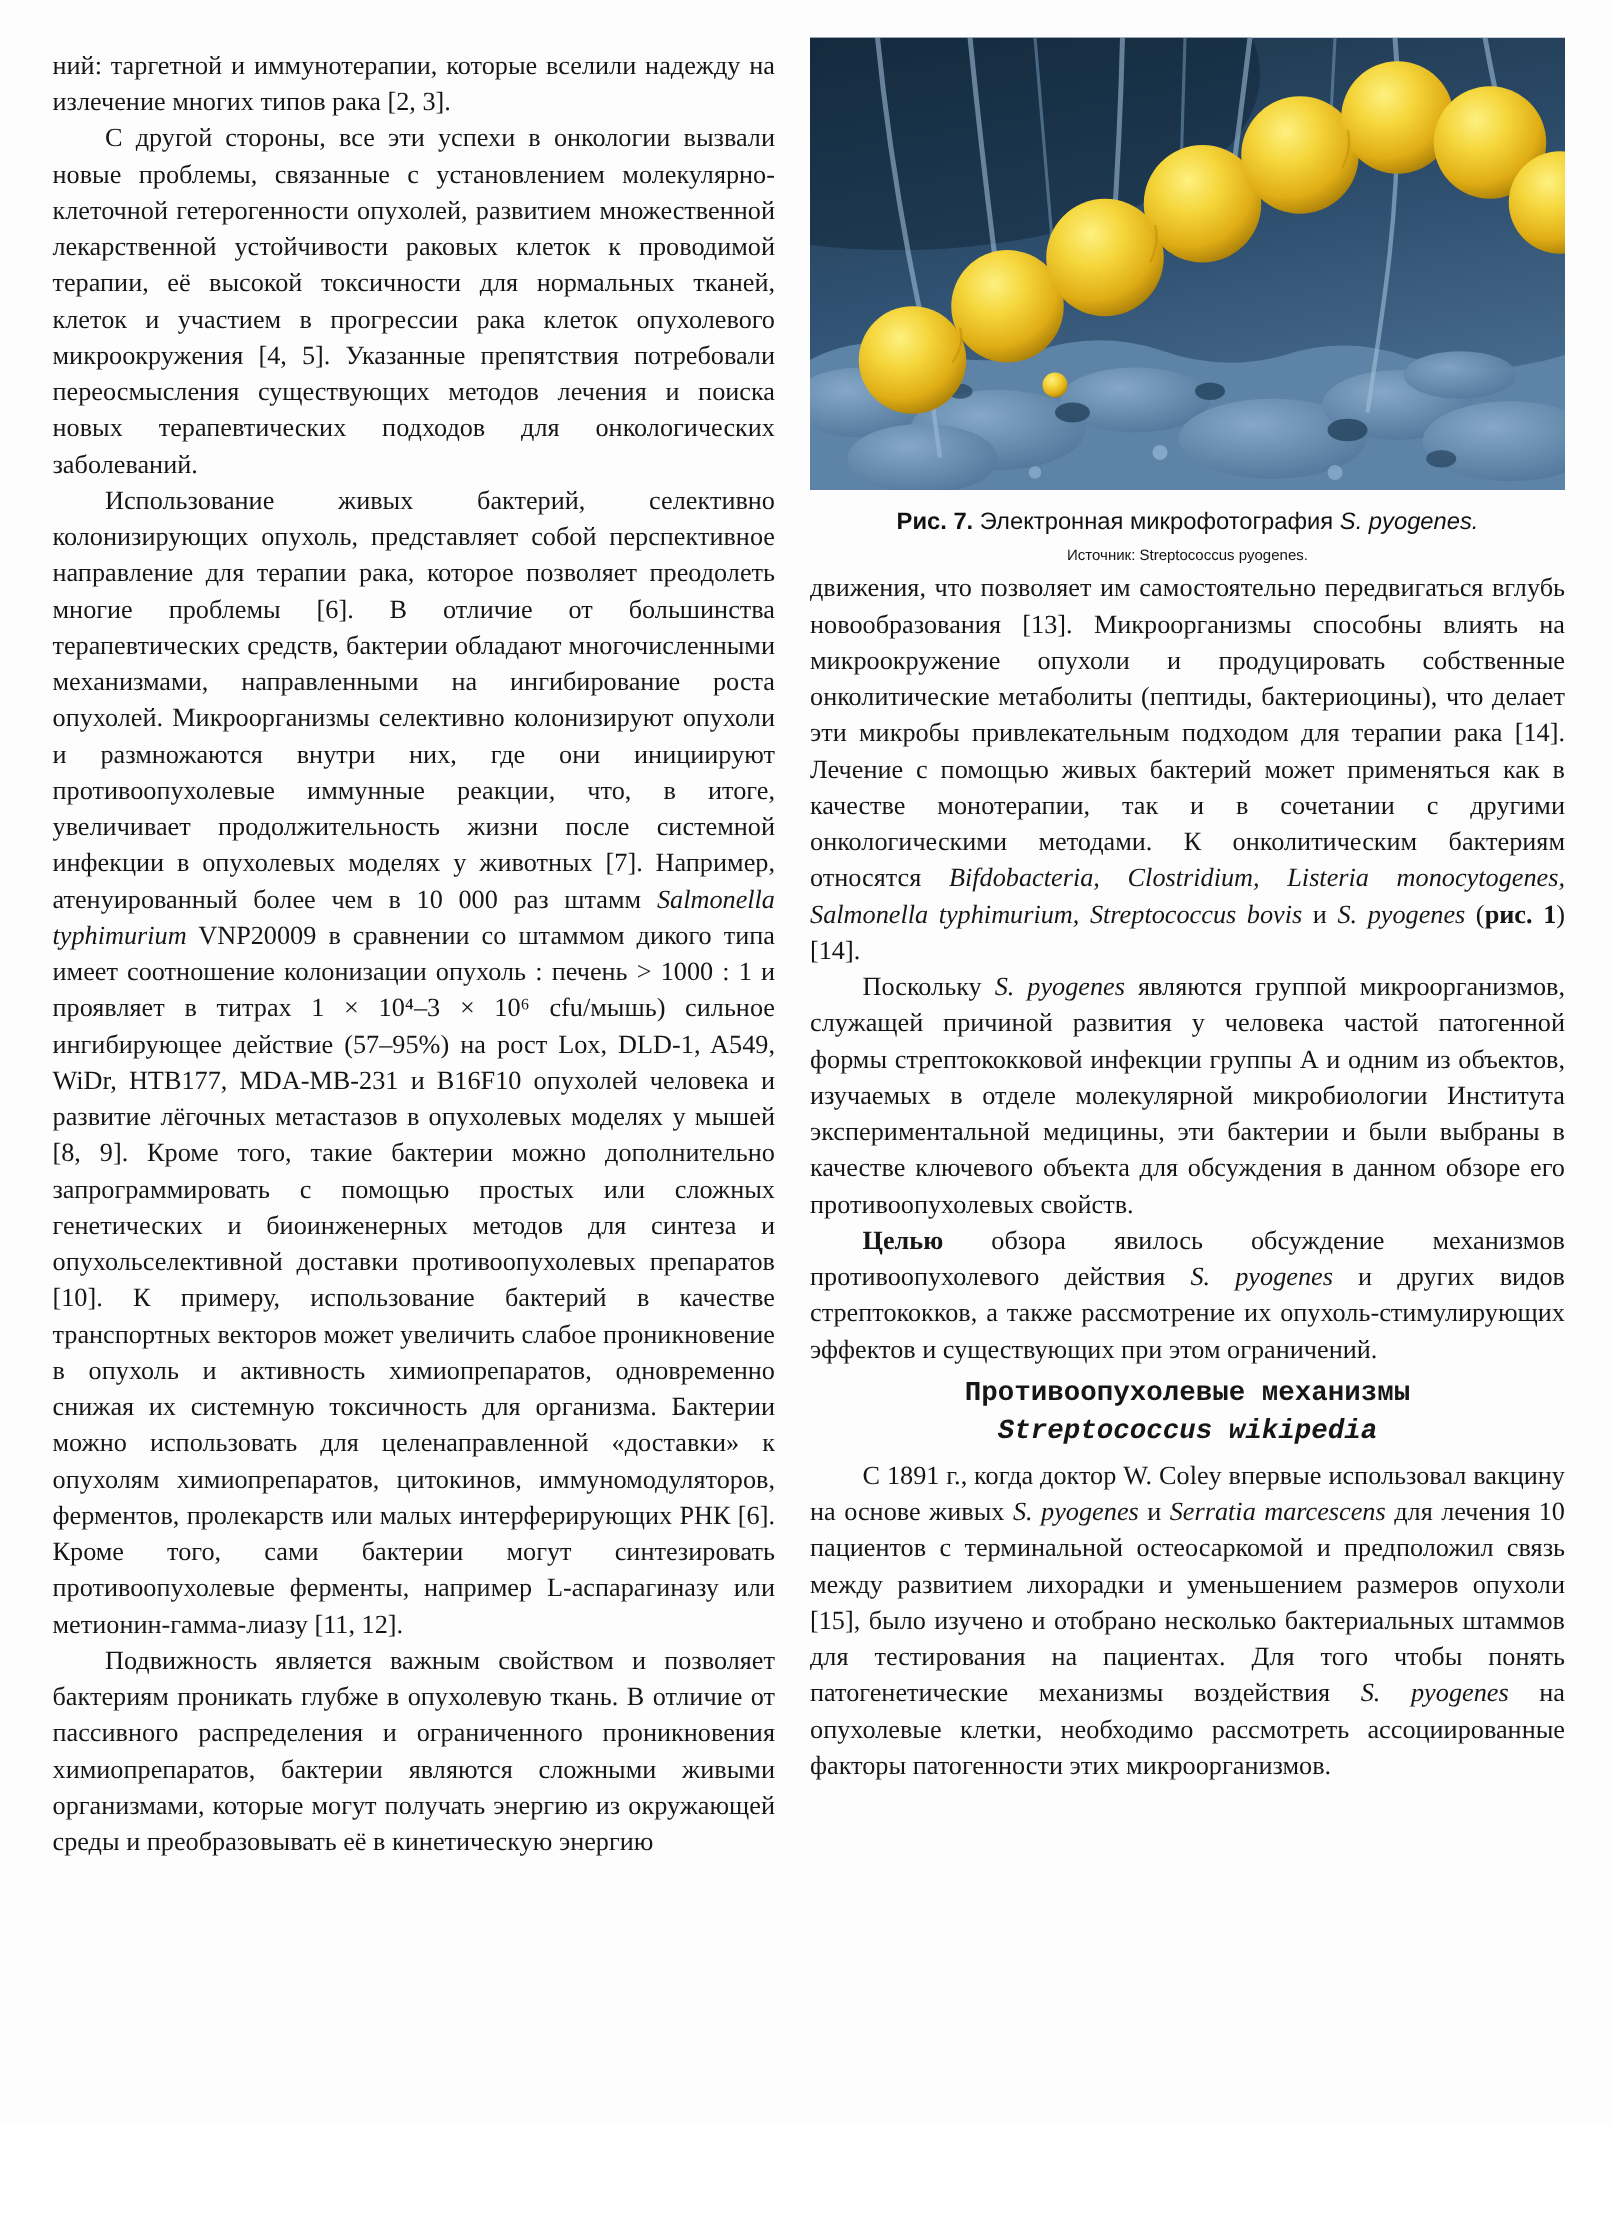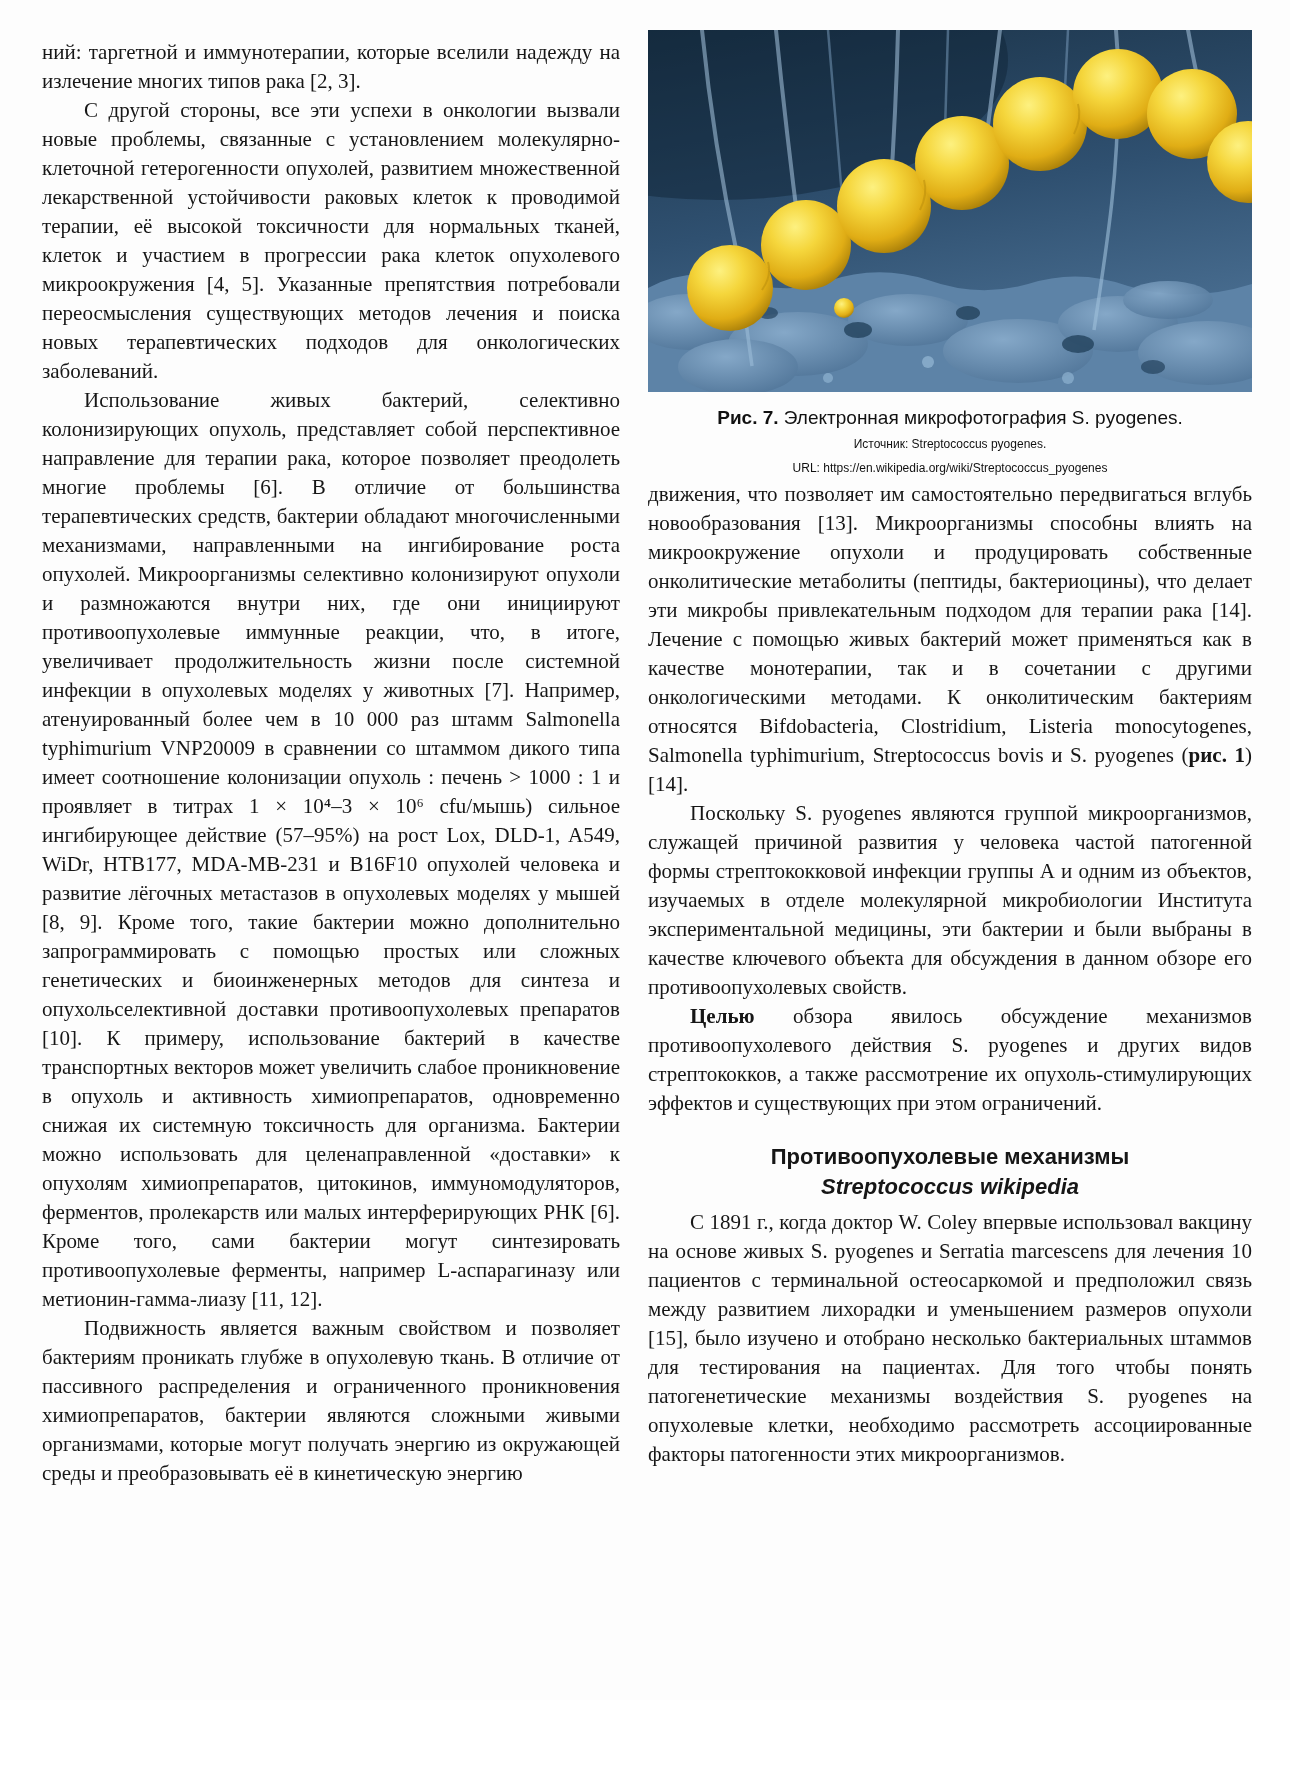--- a/index.html
+++ b/index.html
@@ -7,30 +7,30 @@
     position:relative;width:1290px;height:1700px;background:#fdfdfd;
     font-family:"Liberation Serif",serif;color:#161616;overflow:hidden;
   }
   .col{position:absolute;text-align:justify;font-size:21px;line-height:29px;}
   .col-left{left:42px;top:38px;width:578px;}
   .col-right{left:648px;top:30px;width:604px;}
   .col-right p{margin-left:10px;margin-right:2px;}
   p.body{margin:0;text-indent:42px;}
   p.no-indent{text-indent:0;}
   .first-right{margin-top:56px;}
-  .f-i{}
+  .f-i{font-style:italic;}
   .f-b{font-weight:700;}
   figure{margin:0;padding:0;}
   .fig-img{display:block;width:604px;height:362px;}
   figcaption{font-family:"Liberation Sans",sans-serif;text-align:center;margin-top:12px;color:#111;}
   .cap1{font-size:19px;line-height:28px;}
   .cap2,.cap3{font-size:12px;line-height:24px;}
   h2.section-heading{
-    font-family:Liberation Sans, sans-serif;font-weight:700;font-size:22px;
-    line-height:30px;text-align:center;margin:24px 10px 6px 10px;text-indent:0;
+    font-family:Liberation Mono, monospace;font-weight:700;font-size:22px;
+    line-height:30px;text-align:center;margin:6px 10px 6px 10px;text-indent:0;
   }
   .h-italic{font-style:italic;}
 </style>
 </head>
 <body>
 
 <div class="page">
 
   <div class="col col-left">
     <p class="body no-indent"><span>ний: таргетной и иммунотерапии, которые вселили надежду на излечение многих типов рака [2, 3].</span></p>
@@ -113,21 +113,20 @@
           <circle cx="600" cy="132" r="41" fill="url(#coccGrad)"></circle>
           <path d="M120,232 Q124,246 114,260" stroke="#b98e0c" stroke-width="2" fill="none" opacity="0.55"></path>
           <path d="M276,150 Q280,164 272,180" stroke="#b98e0c" stroke-width="2" fill="none" opacity="0.55"></path>
           <path d="M430,74 Q434,88 426,104" stroke="#b98e0c" stroke-width="2" fill="none" opacity="0.55"></path>
         </g>
       </svg>
 
       <figcaption>
         <div class="cap1"><span class="f-b">Рис. 7.</span><span> Электронная микрофотография </span><span class="f-i">S. pyogenes.</span></div>
         <div class="cap2">Источник: Streptococcus pyogenes.</div>
-        <div class="cap3">URL: https://en.wikipedia.org/wiki/Streptococcus_pyogenes</div>
       </figcaption>
     </figure>
 
     <p class="body no-indent first-right"><span>движения, что позволяет им самостоятельно передвигаться вглубь новообразования [13]. Микроорганизмы способны влиять на микроокружение опухоли и продуцировать собственные онколитические метаболиты (пептиды, бактериоцины), что делает эти микробы привлекательным подходом для терапии рака [14]. Лечение с помощью живых бактерий может применяться как в качестве монотерапии, так и в сочетании с другими онкологическими методами. К онколитическим бактериям относятся </span><span class="f-i">Bifdobacteria, Clostridium, Listeria monocytogenes, Salmonella typhimurium, Streptococcus bovis</span><span> и </span><span class="f-i">S. pyogenes</span><span> (</span><span class="f-b">рис. 1</span><span>) [14].</span></p>
     <p class="body"><span>Поскольку </span><span class="f-i">S. pyogenes</span><span> являются группой микроорганизмов, служащей причиной развития у человека частой патогенной формы стрептококковой инфекции группы А и одним из объектов, изучаемых в отделе молекулярной микробиологии Института экспериментальной медицины, эти бактерии и были выбраны в качестве ключевого объекта для обсуждения в данном обзоре его противоопухолевых свойств.</span></p>
     <p class="body"><span class="f-b">Целью</span><span> обзора явилось обсуждение механизмов противоопухолевого действия </span><span class="f-i">S. pyogenes</span><span> и других видов стрептококков, а также рассмотрение их опухоль-стимулирующих эффектов и существующих при этом ограничений.</span></p>
 
     <h2 class="section-heading">
       <span class="h-line">Противоопухолевые механизмы</span><br>
       <span class="h-line h-italic">Streptococcus wikipedia</span>

